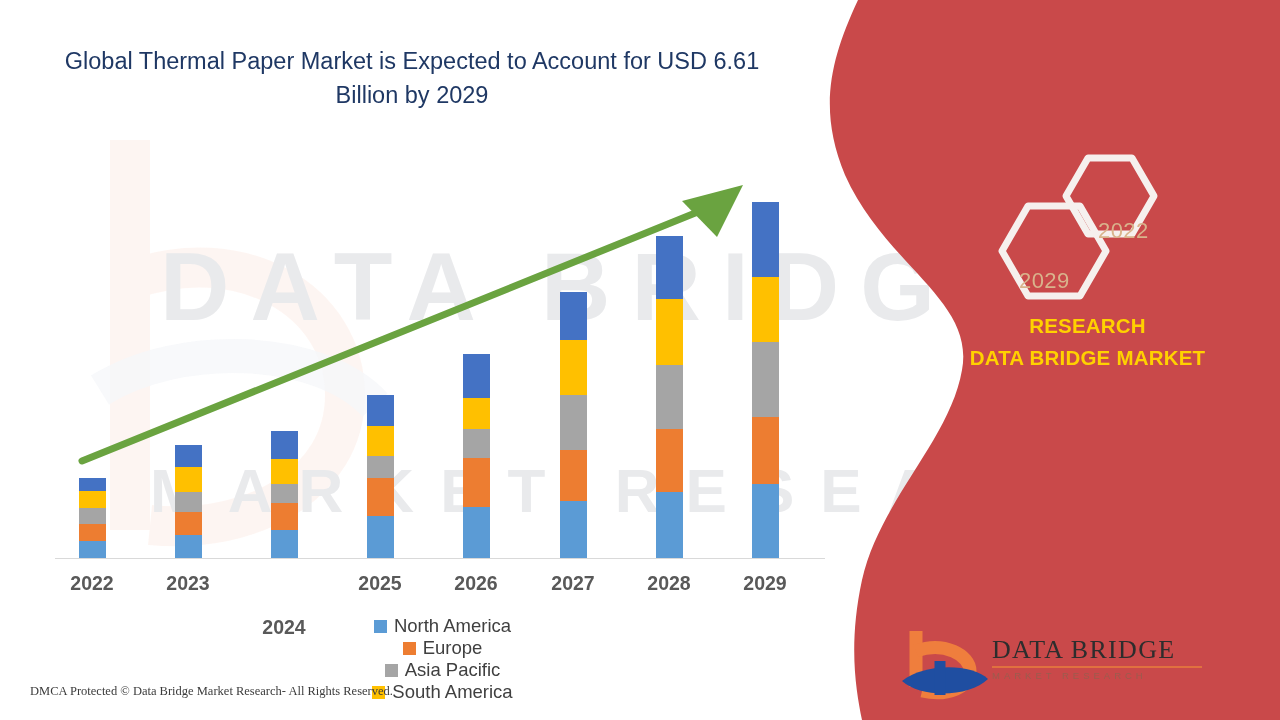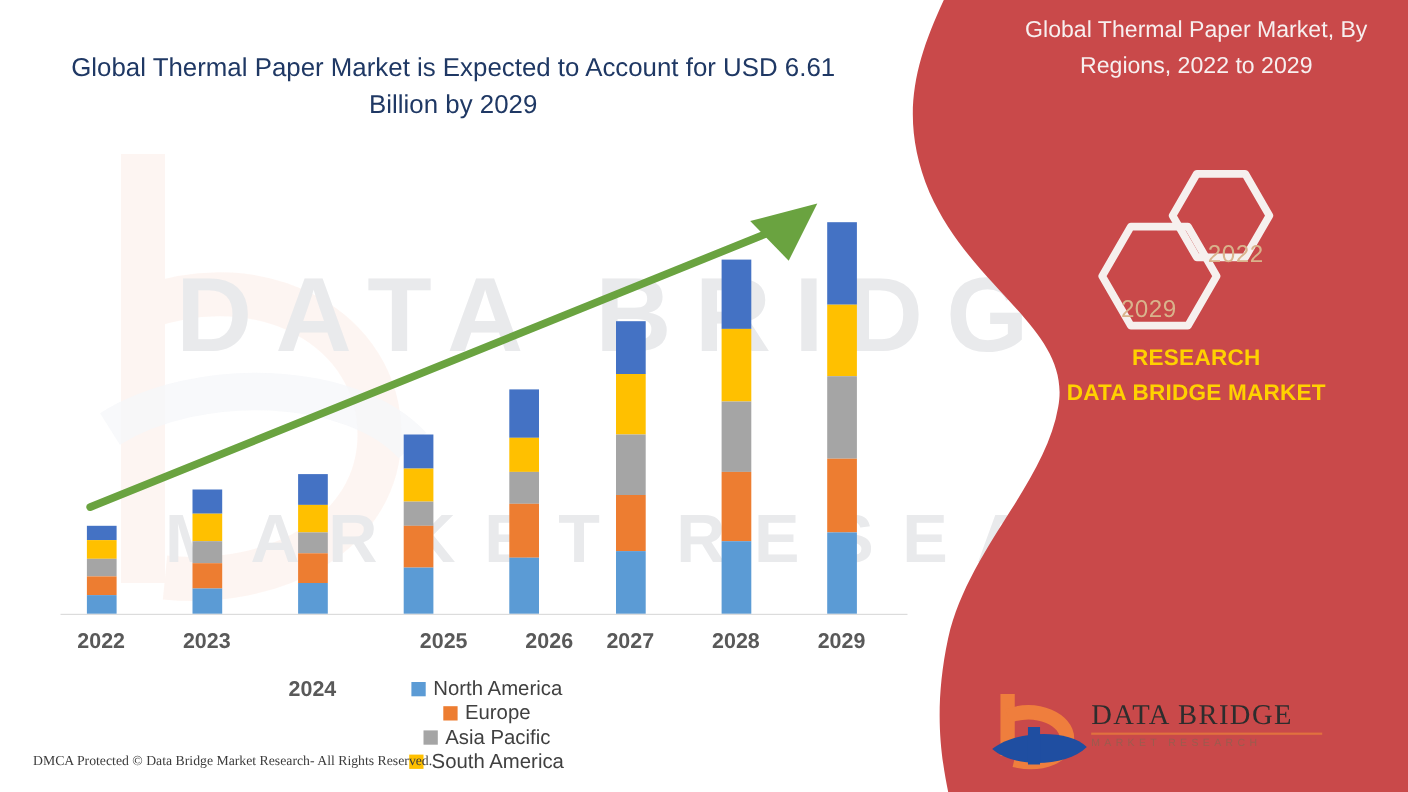--- a/index.html
+++ b/index.html
@@ -338,22 +338,22 @@
 
   <svg class="arrow-svg" viewBox="0 0 700 310" aria-hidden="true">
     <line x1="22" y1="296" x2="655" y2="40" stroke="#6aa340" stroke-width="7" stroke-linecap="round"></line>
     <polygon points="683,20 622,36 657,72" fill="#6aa340"></polygon>
   </svg>
 
   <div class="xlabels" id="xlabels">
       <div class="xlabel" style="left: -8px;">2022</div>
       <div class="xlabel" style="left: 88px;">2023</div>
       <div class="xlabel" style="left: 184px; margin-top: 44px;">2024</div>
-      <div class="xlabel" style="left: 280px; text-align: right;">2025</div>
-      <div class="xlabel" style="left: 376px; text-align: right;">2026</div>
+      <div class="xlabel" style="left: 280px;">2025</div>
+      <div class="xlabel" style="left: 376px;">2026</div>
       <div class="xlabel" style="left: 473px;">2027</div>
       <div class="xlabel" style="left: 569px;">2028</div>
       <div class="xlabel" style="left: 665px;">2029</div>
     </div>
 
   <div class="legend" id="legend">
       <div class="legend-item">
         <span class="legend-swatch" style="background: rgb(91, 155, 213);"></span>
         <span>North America</span>
       </div>
@@ -373,21 +373,20 @@
 
   <div class="footer">
     <div class="footer-left">DMCA Protected © Data Bridge Market Research- All Rights Reserved.</div>
   </div>
 
   <svg class="panel-svg" viewBox="0 0 1280 720" aria-hidden="true">
     <path d="M858,0 C 830,60 818,110 845,175 C 885,265 975,300 962,370 C 950,440 880,500 862,580 C 848,645 856,690 862,720 L1280,720 L1280,0 Z" fill="#c9494a"></path>
   </svg>
 
   <div class="panel-content">
-    <div class="panel-title">Global Thermal Paper Market, By Regions, 2022 to 2029</div>
 
     <div class="hexwrap">
       <svg viewBox="0 0 220 155" width="220" height="155" aria-hidden="true">
         <path d="M108,8 L152,8 L174,46 L152,84 L108,84 L86,46 Z" fill="none" stroke="#f6f0ee" stroke-width="7" stroke-linejoin="round"></path>
         <path d="M48,56 L100,56 L126,101 L100,146 L48,146 L22,101 Z" fill="none" stroke="#f6f0ee" stroke-width="7" stroke-linejoin="round"></path>
       </svg>
       <div class="hex-label hex-2022">2022</div>
       <div class="hex-label hex-2029">2029</div>
     </div>
 

